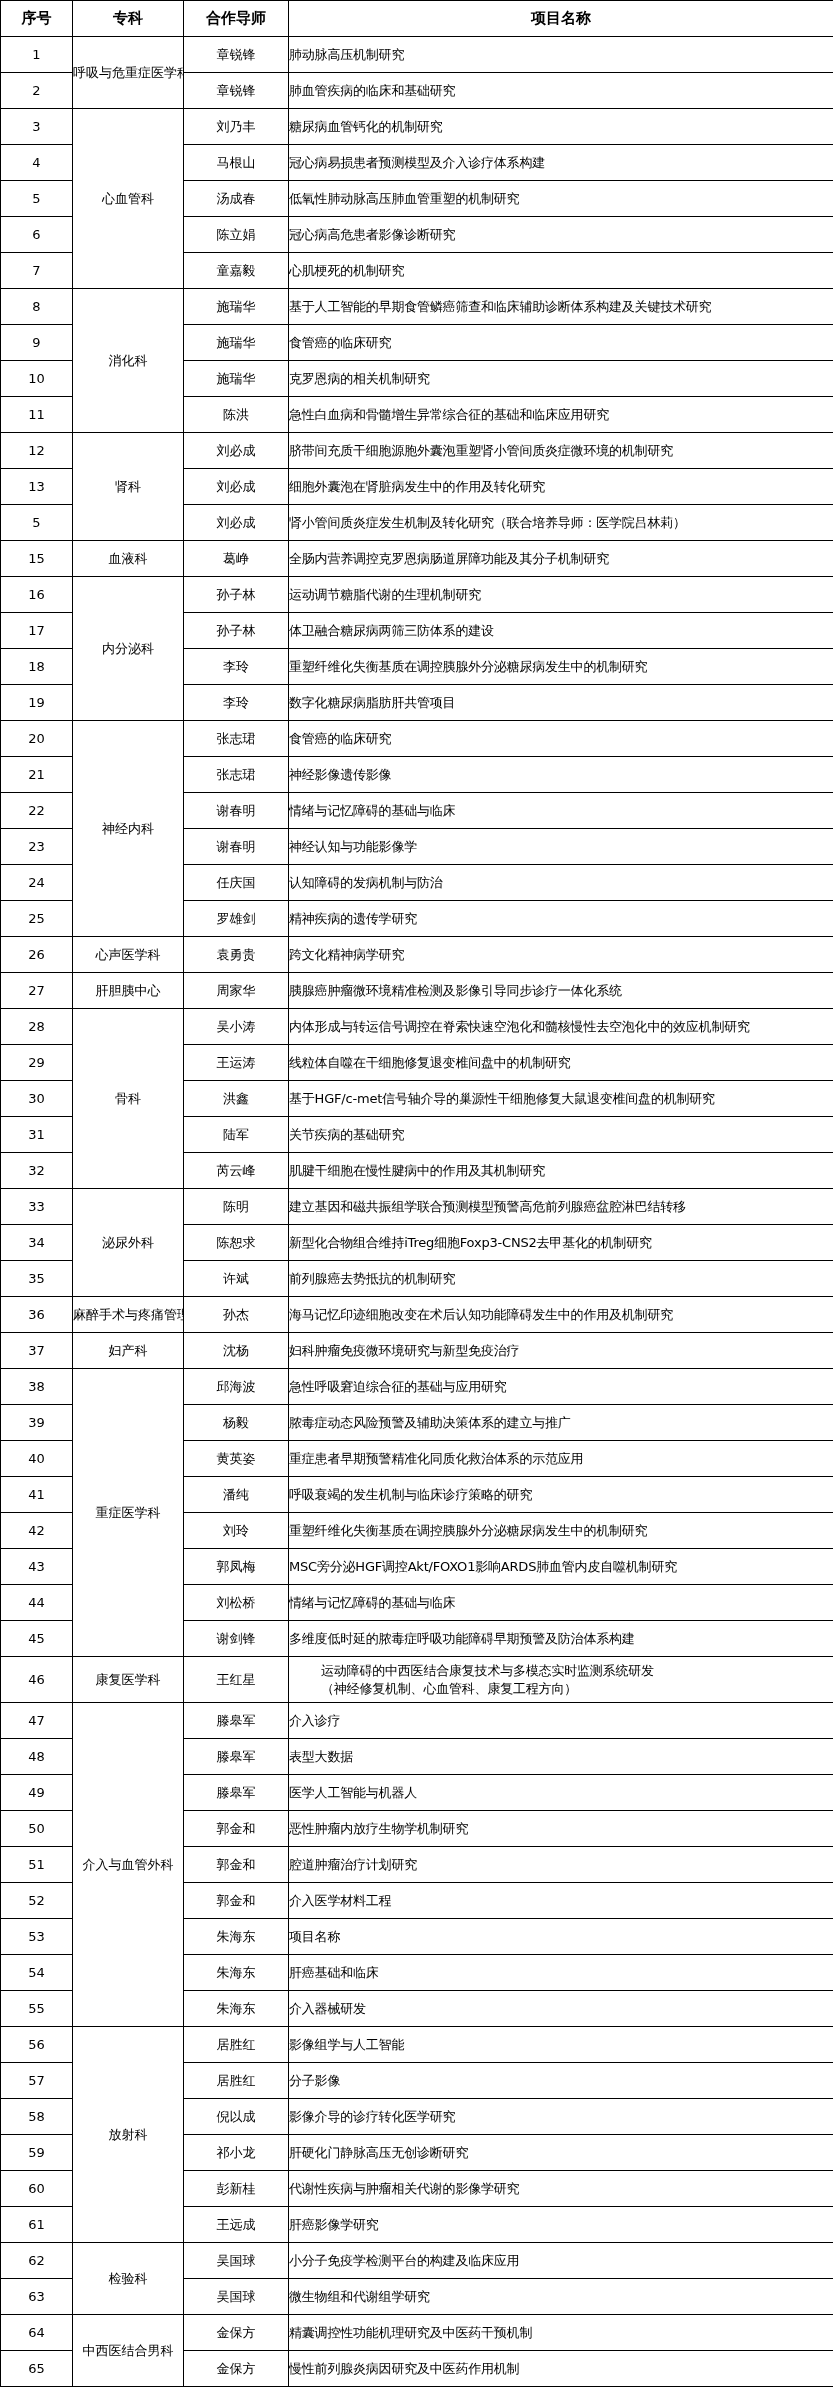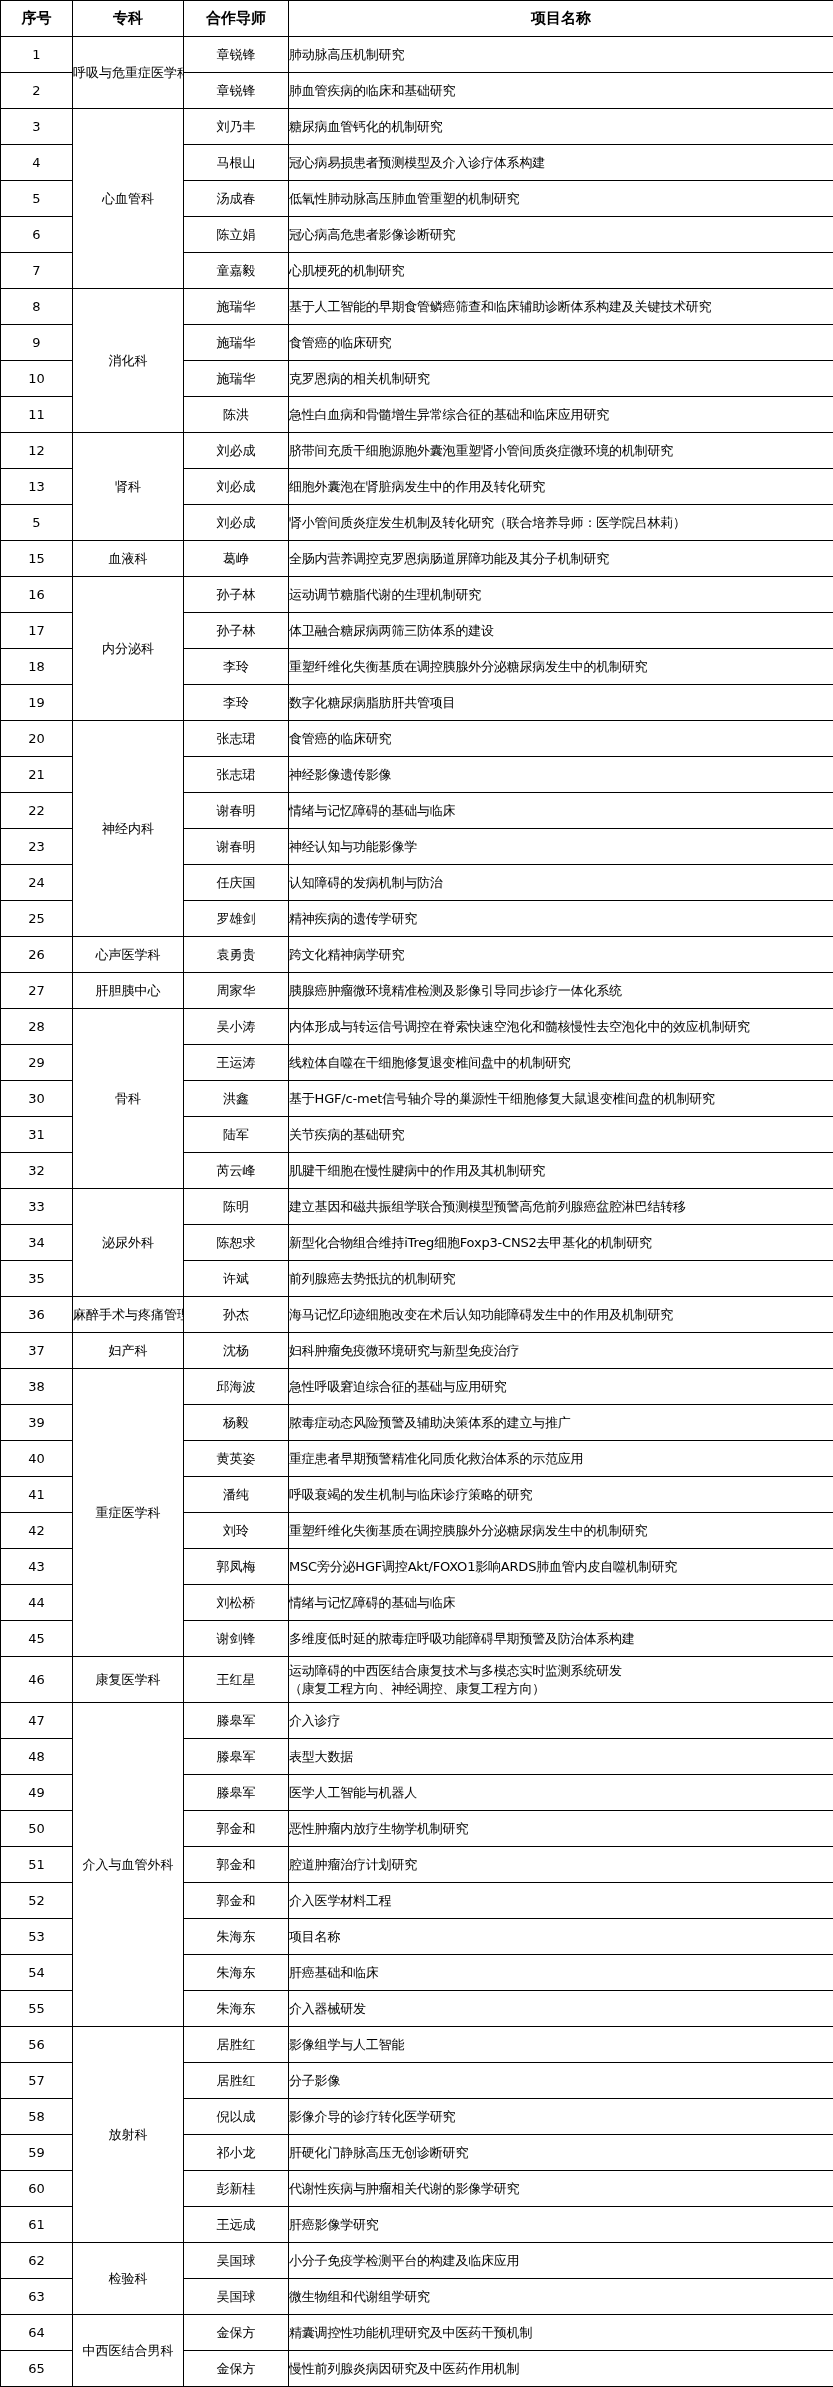--- a/index.html
+++ b/index.html
@@ -51,21 +51,21 @@
       word-break: break-all;
       padding: 0 1px;
       line-height: 16px;
     }
     td.proj {
       text-align: left;
       vertical-align: middle;
       padding-left: 4px;
       letter-spacing: -0.2px;
     }
-    td.proj .line2 { display: block; }
+    td.proj .line2 { display: block; margin-left: 32px; }
     tr.tall td { height: 45px; }
     tr.tall td.proj { line-height: 18px; white-space: normal; }
   </style>
 </head>
 <body>
 
 <table class="grid">
   <colgroup>
     <col class="c-idx">
     <col class="c-dept">
@@ -319,21 +319,21 @@
         <td class="idx">45</td>
         <td class="mentor">谢剑锋</td>
         <td class="proj">多维度低时延的脓毒症呼吸功能障碍早期预警及防治体系构建</td>
       </tr>
       <tr class="tall">
         <td class="idx">46</td>
         <td class="dept" rowspan="1">康复医学科</td>
         <td class="mentor">王红星</td>
         <td class="proj">
           <span class="line2">运动障碍的中西医结合康复技术与多模态实时监测系统研发</span>
-          <span class="line2">（康复工程方向、神经调控、康复工程方向）</span>
+          <span class="line2">（神经修复机制、心血管科、康复工程方向）</span>
         </td>
       </tr>
       <tr>
         <td class="idx">47</td>
         <td class="dept" rowspan="9">介入与血管外科</td>
         <td class="mentor">滕皋军</td>
         <td class="proj">介入诊疗</td>
       </tr>
       <tr>
         <td class="idx">48</td>

